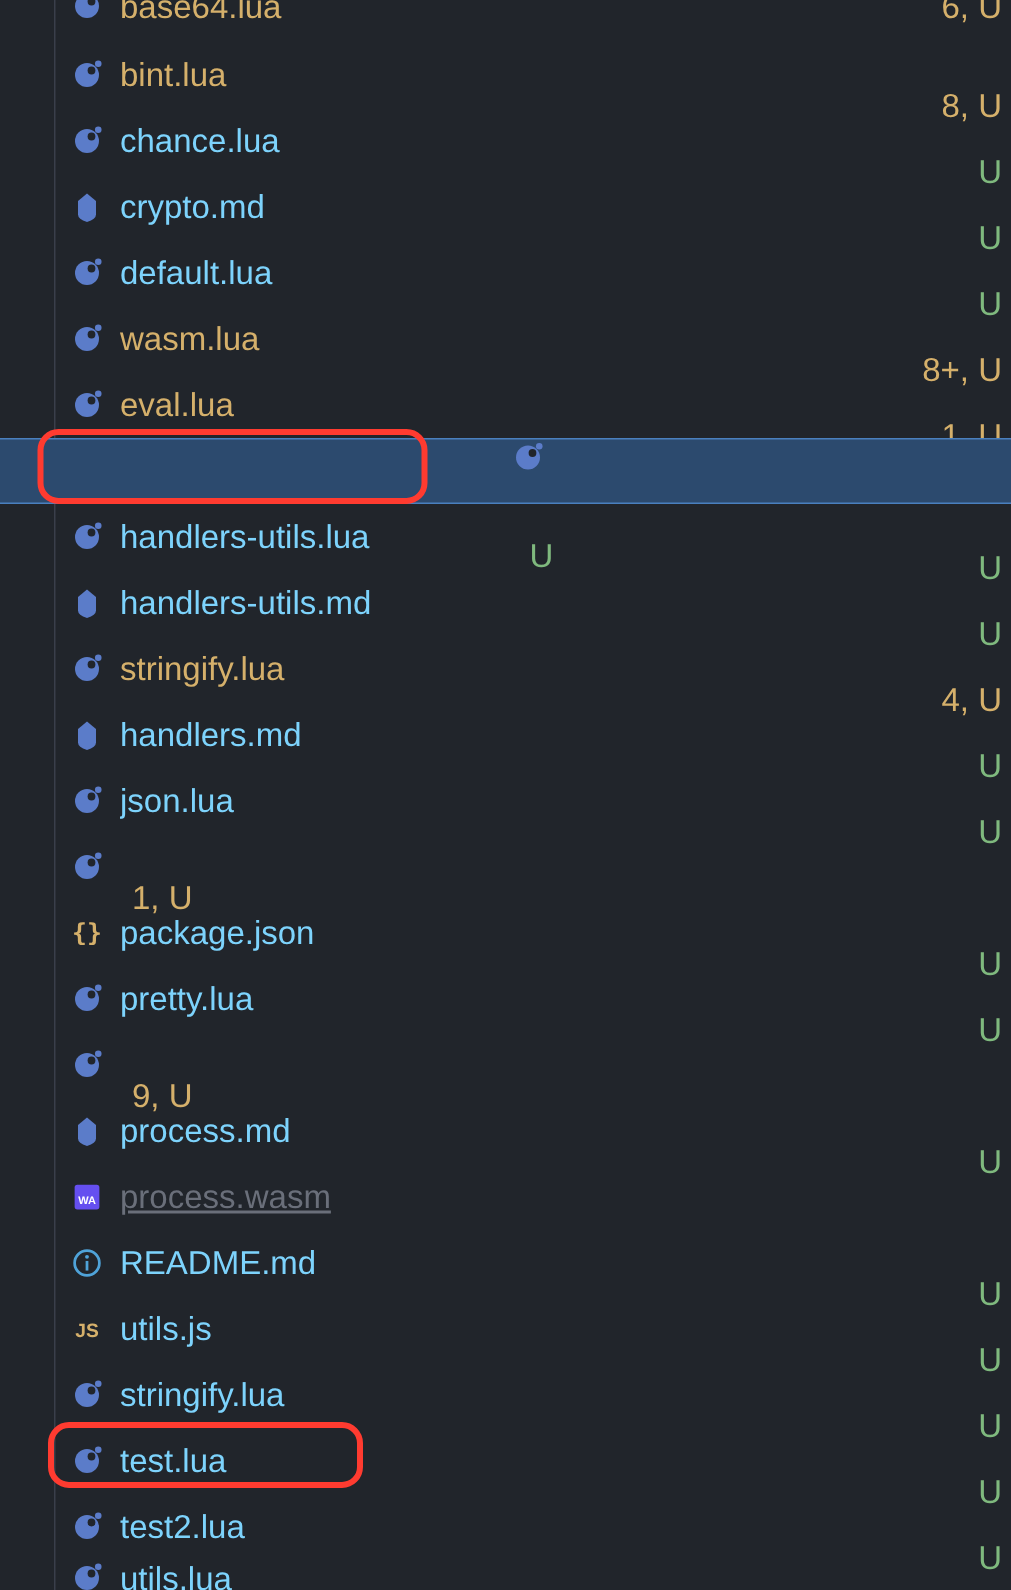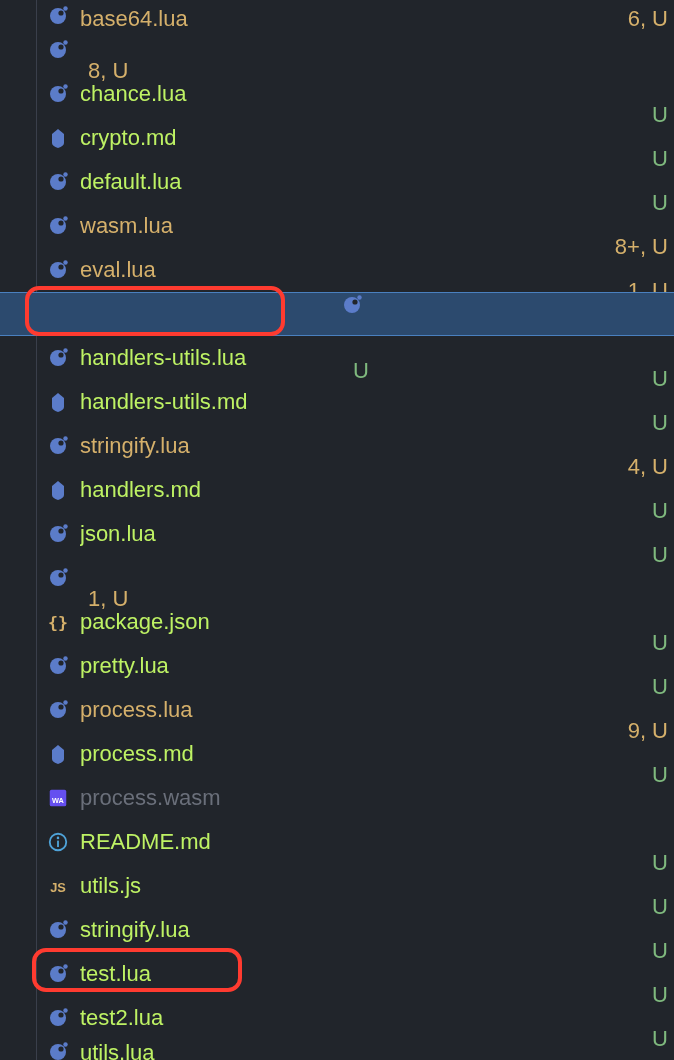--- a/index.html
+++ b/index.html
@@ -56,24 +56,25 @@
     .file-name {
       flex: 1;
       white-space: nowrap;
       overflow: hidden;
       text-overflow: ellipsis;
     }
     .file-name.modified {
       color: #d5b06b;
     }
     .file-name.untracked {
-      color: #bef264;
+      color: #7dd3fc;
     }
     .file-name.ignored {
       color: #6a6f7a;
+      text-decoration: underline;
     }
     .file-status {
       color: inherit;
       white-space: nowrap;
       font-weight: 400;
       margin-left: 8px;
       margin-top: 41px;
     }
     .file-status.modified {
       color: #d5b06b;
@@ -84,21 +85,21 @@
     .annotation-box {
       position: absolute;
       border: 4px solid #ff3b30;
       border-radius: 14px;
       pointer-events: none;
       z-index: 10;
     }
     .first-row {
       height: 28px;
       padding-top: 0;
-      align-items: flex-end;
+      align-items: flex-start;
     }
     .first-row .file-icon {
       margin-top: -8px;
     }
     .first-row .file-name, .first-row .file-status {
       line-height: 18px;
       margin-top: -4px;
     }
     .last-row {
       height: 24px;
@@ -122,20 +123,21 @@
       <span class="file-status modified">6, U</span>
     </li>
     <li class="file-row">
       <span class="file-icon">
         <svg viewBox="0 0 24 24" width="24" height="24">
           <circle cx="12" cy="12" r="8" fill="#5b7cc9"></circle>
           <circle cx="15" cy="9" r="2.6" fill="#21252b"></circle>
           <circle cx="19.5" cy="4.5" r="2.2" fill="#5b7cc9"></circle>
         </svg>
       </span>
+      <span class="file-name modified">bint.lua</span>
       <span class="file-status modified">8, U</span>
     </li>
     <li class="file-row">
       <span class="file-icon">
         <svg viewBox="0 0 24 24" width="24" height="24">
           <circle cx="12" cy="12" r="8" fill="#5b7cc9"></circle>
           <circle cx="15" cy="9" r="2.6" fill="#21252b"></circle>
           <circle cx="19.5" cy="4.5" r="2.2" fill="#5b7cc9"></circle>
         </svg>
       </span>
@@ -277,21 +279,20 @@
       <span class="file-status untracked">U</span>
     </li>
     <li class="file-row">
       <span class="file-icon">
         <svg viewBox="0 0 24 24" width="24" height="24">
           <circle cx="12" cy="12" r="8" fill="#5b7cc9"></circle>
           <circle cx="15" cy="9" r="2.6" fill="#21252b"></circle>
           <circle cx="19.5" cy="4.5" r="2.2" fill="#5b7cc9"></circle>
         </svg>
       </span>
-      <span class="file-name modified">process.lua</span>
       <span class="file-status modified">9, U</span>
     </li>
     <li class="file-row">
       <span class="file-icon">
         <svg viewBox="0 0 24 24" width="24" height="24">
           <path d="M12 3 L18 8 L18 17 Q18 20 12 22 Q6 20 6 17 L6 8 Z" fill="#5b7cc9"></path>
         </svg>
       </span>
       <span class="file-name untracked">process.md</span>
       <span class="file-status untracked">U</span>

